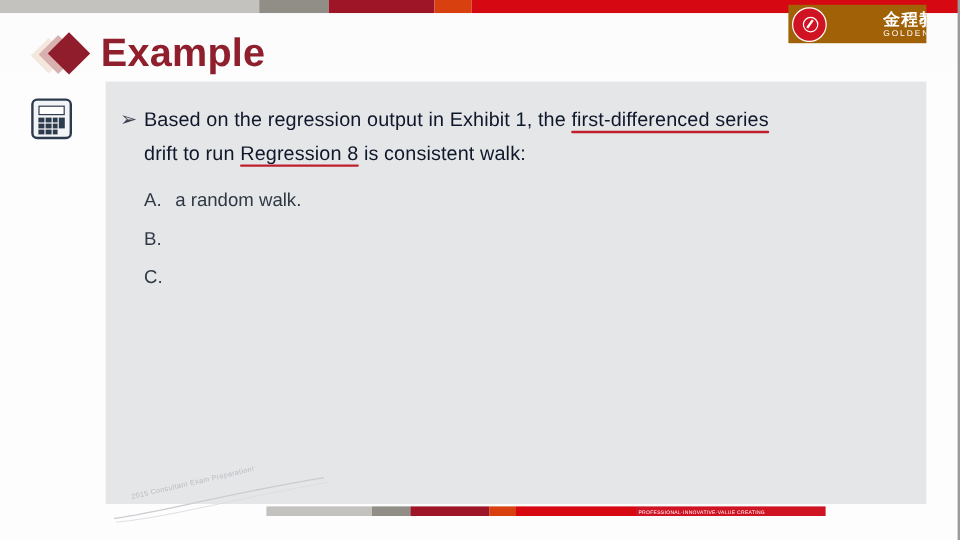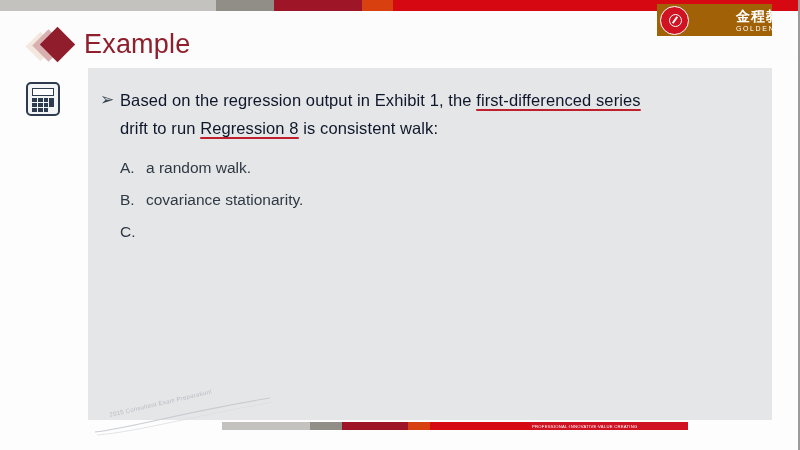--- a/index.html
+++ b/index.html
@@ -51,22 +51,22 @@
     display: block;
     transform: rotate(45deg);
   }
   .dm1 { left: 0px;  top: 9px;  width: 21px; height: 21px; background: #f3e7de; }
   .dm2 { left: 7px;  top: 7px;  width: 23px; height: 23px; background: #d9b0b0; }
   .dm3 { left: 15px; top: 5px;  width: 25px; height: 25px; background: #8f1d2b; }
 
   .page-title {
     position: absolute;
     left: 84px; top: 16px;
-    font-size: 27px;
-    font-weight: normal;
+    font-size: 33px;
+    font-weight: bold;
     color: #8f1f2c;
     letter-spacing: 0.2px;
     line-height: 34px;
     white-space: nowrap;
   }
 
   
   .logo-box {
     position: absolute;
     right: 28px; top: 4px;
@@ -324,21 +324,20 @@
         <div class="qtext"><span>Based on the regression output in Exhibit 1, the </span><span class="underline-red">first-differenced series</span><br><span>drift to run </span><span class="underline-red">Regression 8</span><span> is consistent walk:</span></div>
       </div>
 
       <div class="options">
         <div class="option">
           <div class="opt-letter">A.</div>
           <div class="opt-text">a random walk.</div>
         </div>
         <div class="option">
           <div class="opt-letter">B.</div>
-          <div class="opt-text">covariance stationarity.</div>
         </div>
         <div class="option">
           <div class="opt-letter">C.</div>
         </div>
       </div>
     </div>
   </div>
 
   <div class="swoosh">
     <svg width="180" height="40" viewBox="0 0 180 40">

